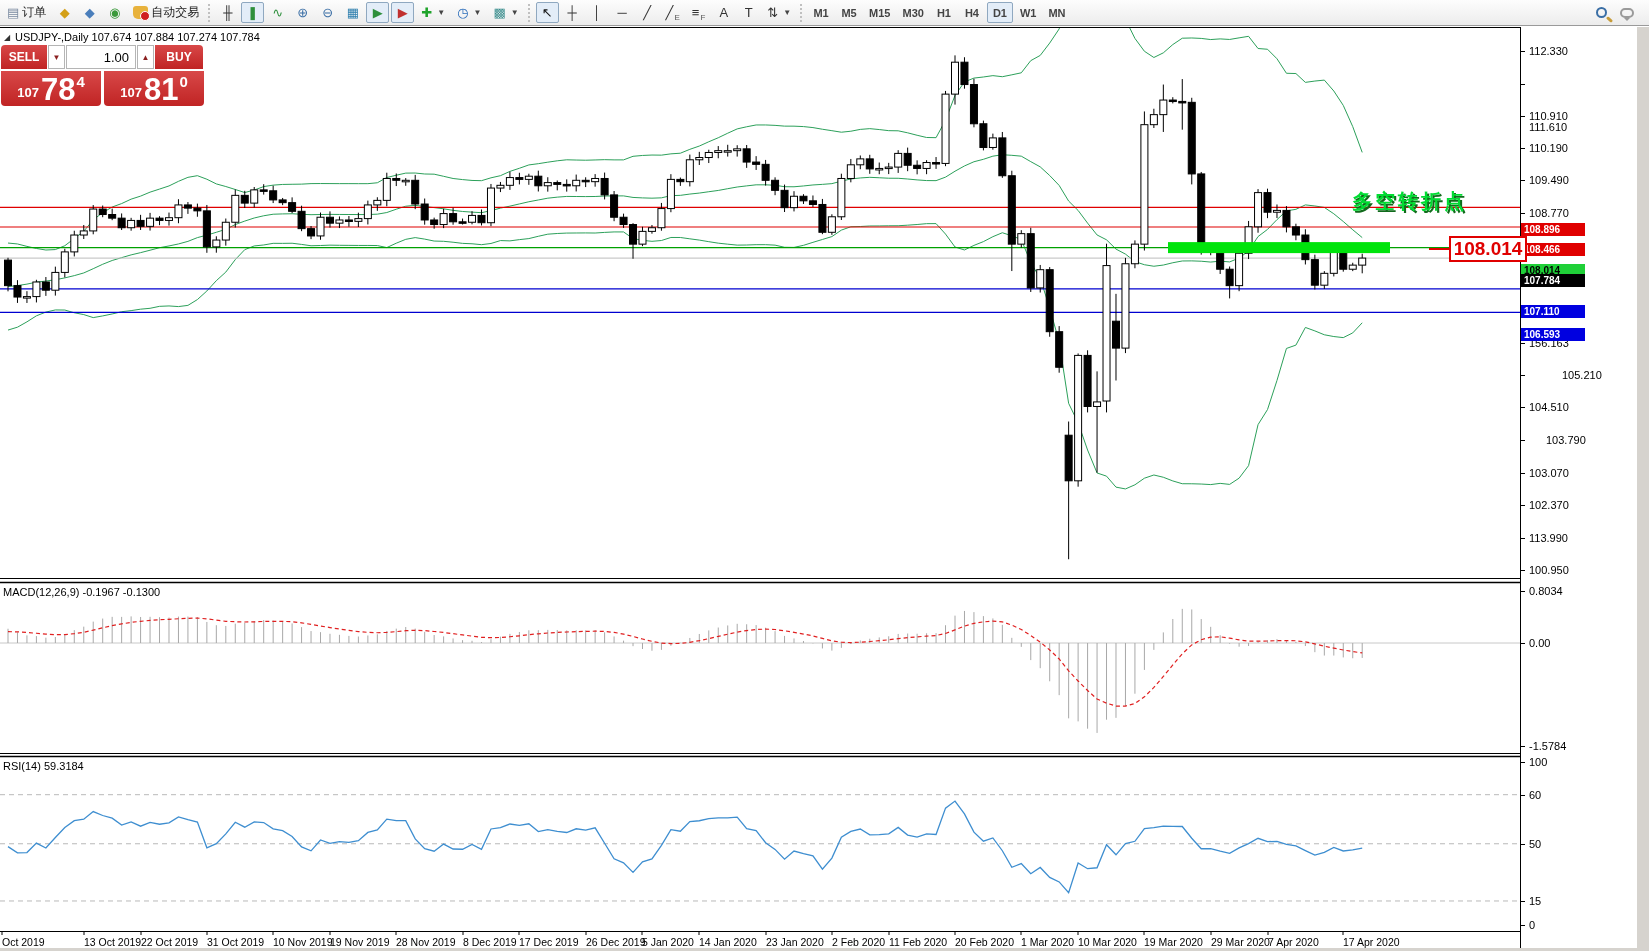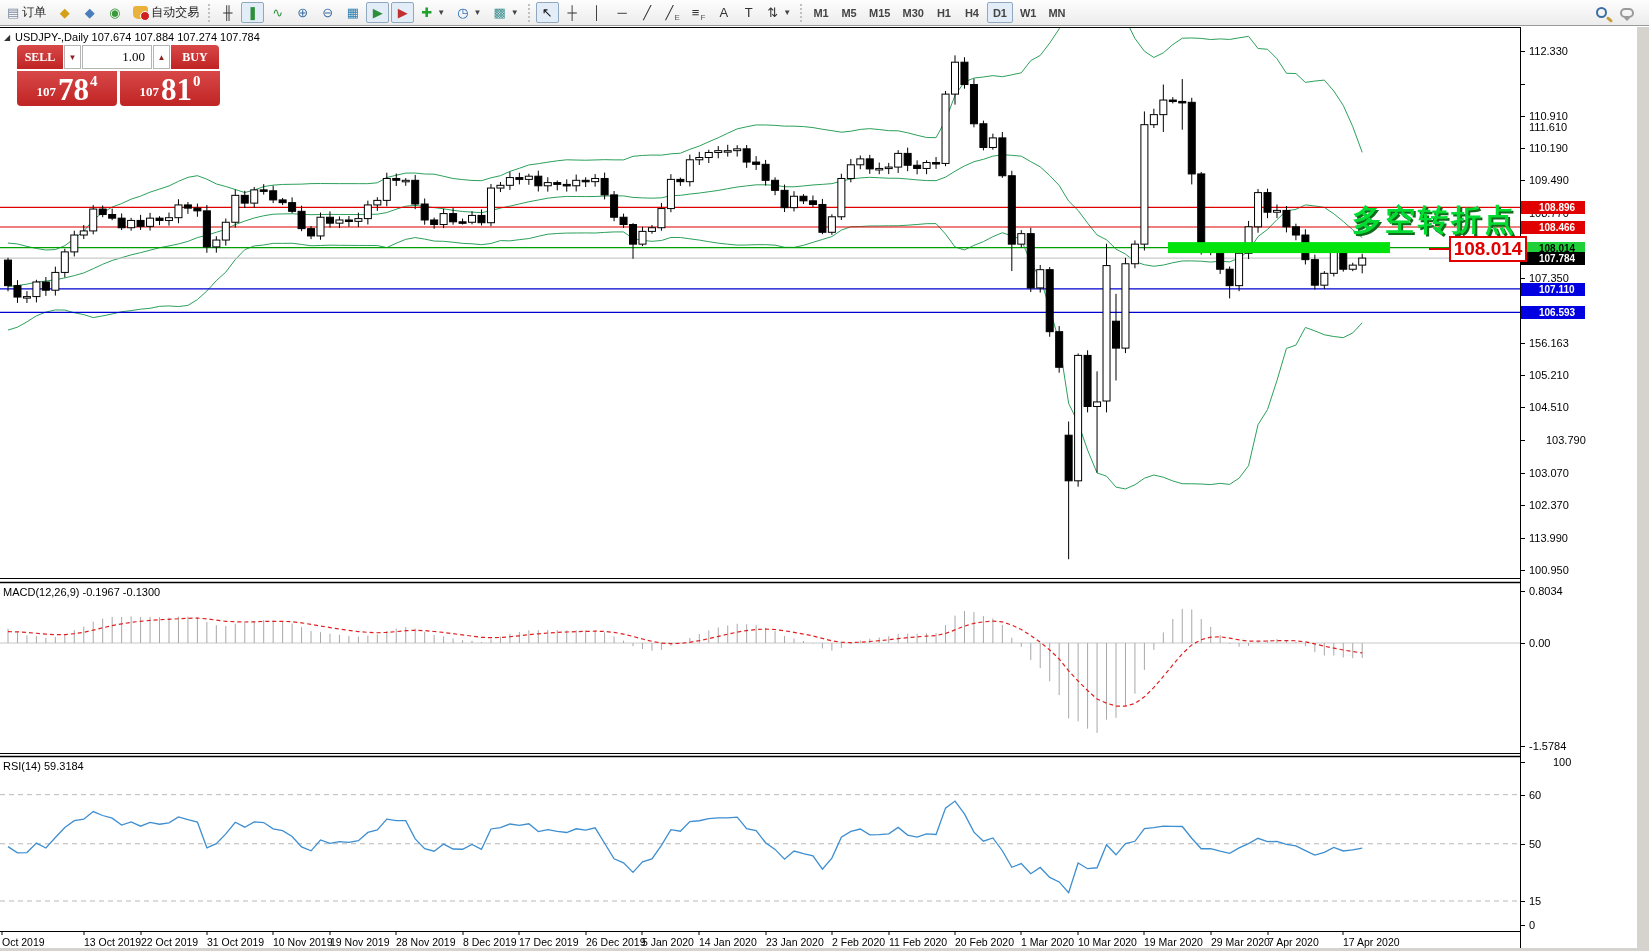--- a/index.html
+++ b/index.html
@@ -30,52 +30,52 @@
   .csschat { position:relative; width:14px; height:10px; border:2px solid #9a9a9a; border-radius:6px; }
   .csschat:after { content:""; position:absolute; left:2px; top:8px; border:3px solid transparent;
     border-top-color:#9a9a9a; }
 
   
   #chart { position:absolute; left:0; top:27px; }
   .symline { position:absolute; left:15px; top:31px; font-size:11px; color:#000; z-index:6; }
   .collapse { position:absolute; left:4px; top:33px; font-size:8px; color:#333; z-index:6; }
 
   
-  .tp { position:absolute; left:17px; top:45px; width:203px; z-index:10; font-family:Liberation Serif, serif; }
+  .tp { position:absolute; left:1px; top:45px; width:203px; z-index:10; font-family:Liberation Sans, sans-serif; }
   .tp .row1 { display:flex; height:24px; gap:1px; }
   .btn-red { background:linear-gradient(#d84848,#c02424); color:#fff; font-size:12px; font-weight:bold;
     display:flex; align-items:center; justify-content:center; border-radius:3px; }
   .sellbtn { width:46px; border-radius:4px 0 0 0; }
   .buybtn  { width:48px; border-radius:0 4px 0 0; }
   .spin { width:17px; background:#fff; border:1px solid #b5b5b5; color:#8b2020; font-size:8px;
     display:flex; align-items:center; justify-content:center; }
   .vol { width:70px; background:#fff; border:1px solid #b5b5b5; font-size:13px; color:#000;
     text-align:right; padding-right:6px; display:flex; align-items:center; justify-content:flex-end; }
   .tp .row2 { display:flex; gap:3px; margin-top:2px; height:35px; }
   .pricebox { flex:1; display:flex; align-items:flex-end; justify-content:center;
     padding-bottom:2px; border-radius:0 0 4px 4px; }
   .pricebox .small { font-size:13px; font-weight:bold; margin:0 2px 4px 0; }
   .pricebox .big { font-size:31px; font-weight:bold; line-height:0.95; }
   .pricebox .sup { font-size:15px; font-weight:bold; margin:2px 0 14px 1px; }
 
   
-  .anno { position:absolute; left:1352px; top:200px; font-size:30px; font-weight:bold;
+  .anno { position:absolute; left:1352px; top:188px; font-size:20px; font-weight:bold;
     color:#00dc32; text-shadow:2px 2px 0 #116b1c; letter-spacing:3px; z-index:7; white-space:nowrap; }
   .lvlbox { position:absolute; left:1449px; top:236px; width:78px; height:26px; border:2px solid #e00000;
     background:#fff; color:#e00000; font-size:19px; font-weight:bold; display:flex; align-items:center;
     justify-content:center; z-index:7; }
   .lvldash { position:absolute; left:1429px; top:248px; width:20px; height:2px; background:#e00000; z-index:7; }
 
   
   .axis { position:absolute; left:1520px; top:27px; width:117px; height:921px; background:#fff;
     border-left:1px solid #000; font-size:11px; color:#000; z-index:4; }
   .tickmark { position:absolute; left:0; width:4px; height:1px; background:#000; }
   .ticklbl { position:absolute; left:8px; white-space:nowrap; }
-  .badge { position:absolute; left:0; height:13px; width:64px; padding:0 18px; font-size:10px;
-    font-weight:bold; display:flex; align-items:center; z-index:5; }
+  .badge { position:absolute; left:0; height:13px; width:64px; padding:0 3px; font-size:10px;
+    font-weight:bold; display:flex; align-items:center; z-index:5;margin-top:22px; }
   .indlbl { position:absolute; font-size:11px; color:#000; z-index:6; white-space:nowrap; }
 
   .rstrip { position:absolute; left:1637px; top:27px; width:12px; height:924px; background:#d6d3ce; }
   .bstrip { position:absolute; left:0; top:948px; width:1649px; height:3px; background:#d6d3ce; }
 </style>
 </head>
 <body>
 
 <div class="toolbar" id="toolbar">
     <div class="tbtn">
@@ -763,21 +763,21 @@
     <div class="ticklbl" style="top: 115px;">110.190</div>
     <div class="tickmark" style="top: 153px;"></div>
     <div class="ticklbl" style="top: 147px;">109.490</div>
     <div class="tickmark" style="top: 186px;"></div>
     <div class="ticklbl" style="top: 180px;">108.770</div>
     <div class="tickmark" style="top: 251px;"></div>
     <div class="ticklbl" style="top: 245px;">107.350</div>
     <div class="tickmark" style="top: 316px;"></div>
     <div class="ticklbl" style="top: 310px;">156.163</div>
     <div class="tickmark" style="top: 348px;"></div>
-    <div class="ticklbl" style="top: 342px;">105.210</div>
+    <div class="ticklbl" style="top: 342px; margin-left: 33px;">105.210</div>
     <div class="tickmark" style="top: 380px;"></div>
     <div class="ticklbl" style="top: 374px;">104.510</div>
     <div class="tickmark" style="top: 413px;"></div>
     <div class="ticklbl" style="top: 407px; margin-left: 17px;">103.790</div>
     <div class="tickmark" style="top: 446px;"></div>
     <div class="ticklbl" style="top: 440px;">103.070</div>
     <div class="tickmark" style="top: 478px;"></div>
     <div class="ticklbl" style="top: 472px;">102.370</div>
     <div class="tickmark" style="top: 511px;"></div>
     <div class="ticklbl" style="top: 505px;">113.990</div>
@@ -789,21 +789,21 @@
     <div class="badge" style="top: 225px; background: rgb(0, 0, 0); color: rgb(255, 255, 255);">107.784</div>
     <div class="badge" style="top: 256px; background: rgb(0, 0, 224); color: rgb(255, 255, 255);">107.110</div>
     <div class="badge" style="top: 279px; background: rgb(0, 0, 224); color: rgb(255, 255, 255);">106.593</div>
     <div class="tickmark" style="top: 564px;"></div>
     <div class="ticklbl" style="top: 558px;">0.8034</div>
     <div class="tickmark" style="top: 616px;"></div>
     <div class="ticklbl" style="top: 610px;">0.00</div>
     <div class="tickmark" style="top: 719px;"></div>
     <div class="ticklbl" style="top: 713px;">-1.5784</div>
     <div class="tickmark" style="top: 735px;"></div>
-    <div class="ticklbl" style="top: 729px; margin-left: 24px;">100</div>
+    <div class="ticklbl" style="top: 729px;">100</div>
     <div class="tickmark" style="top: 768px;"></div>
     <div class="ticklbl" style="top: 762px;">60</div>
     <div class="tickmark" style="top: 817px;"></div>
     <div class="ticklbl" style="top: 811px;">50</div>
     <div class="tickmark" style="top: 874px;"></div>
     <div class="ticklbl" style="top: 868px;">15</div>
     <div class="tickmark" style="top: 898px;"></div>
     <div class="ticklbl" style="top: 892px;">0</div>
   </div>
 

